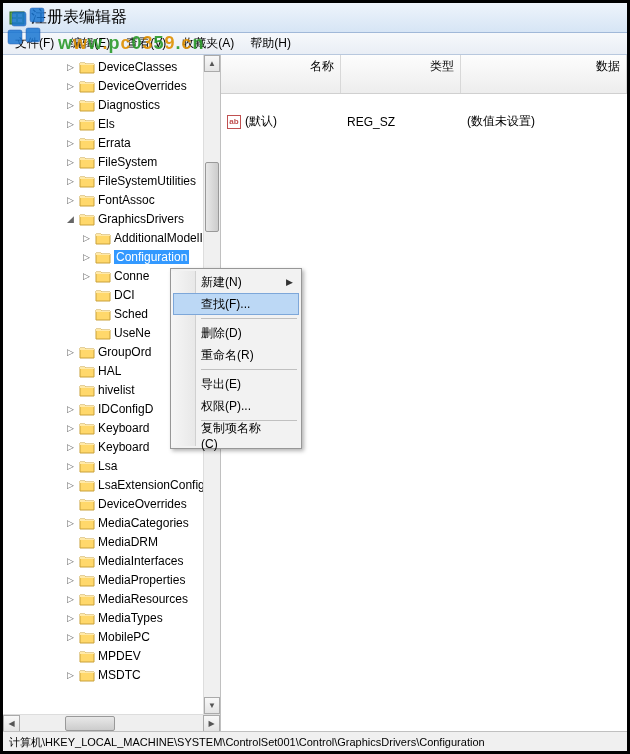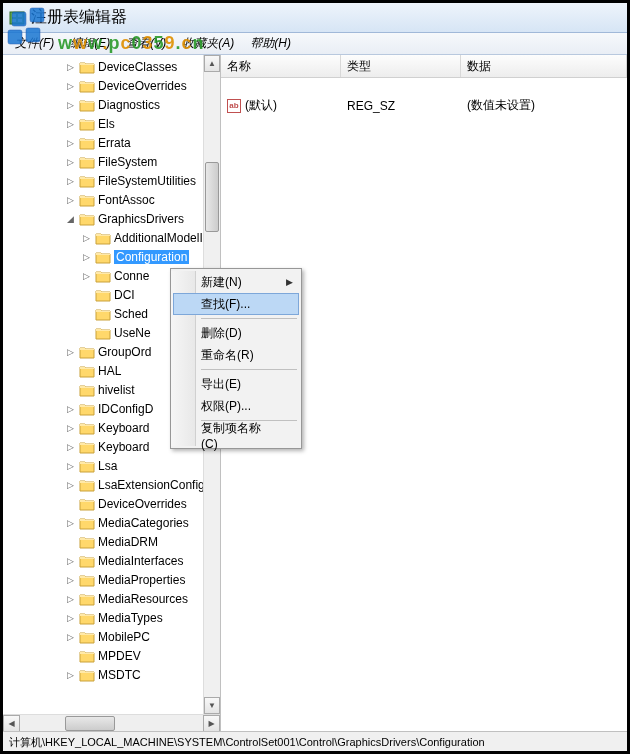--- a/index.html
+++ b/index.html
@@ -1,32 +1,32 @@
 <!DOCTYPE html>
 <html><head>
 <meta charset="utf-8">
 <style>
 * { box-sizing: border-box; margin: 0; padding: 0; }
 body { font-family: "Microsoft YaHei", Tahoma, sans-serif; font-size: 12px; background: #fff; width: 630px; height: 754px; position: relative; overflow: hidden; border: 3px solid #000; }
 .titlebar { height: 30px; background: linear-gradient(#eef4fb, #d6e5f5); border-bottom: 1px solid #a0b8d8; display: flex; align-items: center; padding: 0 6px; }
 .titlebar .icon { width: 16px; height: 16px; margin-right: 6px; }
 .titlebar .title { font-size: 16px; color: #000; }
 .menubar { height: 22px; background: linear-gradient(#f6f8fb, #e9eef5); border-bottom: 1px solid #b8c8de; display: flex; align-items: center; padding: 0 4px; }
-.menubar span { padding: 2px 8px; cursor: default; font-style: italic; }
+.menubar span { padding: 2px 8px; cursor: default; }
 .content { display: flex; height: 676px; }
 .tree-pane { width: 218px; border-right: 1px solid #c0c0c0; overflow: hidden; position: relative; background: #fff; }
 .tree { padding: 2px 0 0 0; white-space: nowrap; }
 .tree-item { display: flex; align-items: center; height: 19px; padding-left: 4px; cursor: default; }
 .tree-item .ind { display: inline-block; }
 .tree-item .tw { width: 11px; display: inline-flex; justify-content: center; color: #666; font-size: 9px; }
 .tree-item .folder { width: 16px; height: 14px; margin: 0 3px; }
 .tree-item .label { }
 .tree-item.selected .label { background: #3399ff; color: #fff; padding: 0 2px; }
 .list-pane { flex: 1; background: #fff; }
-.list-header { display: flex; height: 23px; background: linear-gradient(#fdfdfd, #ededed); border-bottom: 1px solid #d0d0d0; }
+.list-header { display: flex; height: 39px; background: linear-gradient(#fdfdfd, #ededed); border-bottom: 1px solid #d0d0d0; text-align: right; }
 .list-header .col { border-right: 1px solid #d8d8d8; padding: 3px 6px; font-size: 12px; }
 .list-row { display: flex; padding: 18px 0; }
 .list-row .cell { padding: 1px 6px; display: flex; align-items: center; }
 .ab-icon { width: 14px; height: 14px; background: #fff; border: 1px solid #c05050; display: inline-flex; align-items: center; justify-content: center; font-size: 8px; color: #c05050; font-weight: bold; margin-right: 4px; }
 .statusbar { height: 22px; border-top: 1px solid #c0c0c0; background: #f0f0f0; padding: 3px 6px; font-size: 11px; white-space: nowrap; overflow: hidden; }
 .hscroll { position: absolute; bottom: 0; left: 0; right: 0; height: 17px; background: #f0f0f0; border-top: 1px solid #ddd; display: flex; align-items: center; }
 .hscroll .btn { width: 17px; height: 17px; background: linear-gradient(#f8f8f8,#e4e4e4); border: 1px solid #aaa; display: flex; align-items: center; justify-content: center; font-size: 8px; color: #555; }
 .hscroll .track { flex: 1; height: 17px; background: #efefef; position: relative; }
 .hscroll .thumb { position: absolute; left: 45px; width: 50px; top: 1px; bottom: 1px; background: linear-gradient(#e8e8e8,#cccccc); border: 1px solid #999; border-radius: 2px; }
 .vscroll { position: absolute; top: 0; right: 0; bottom: 17px; width: 17px; background: #f0f0f0; border-left: 1px solid #ddd; display: flex; flex-direction: column; }

